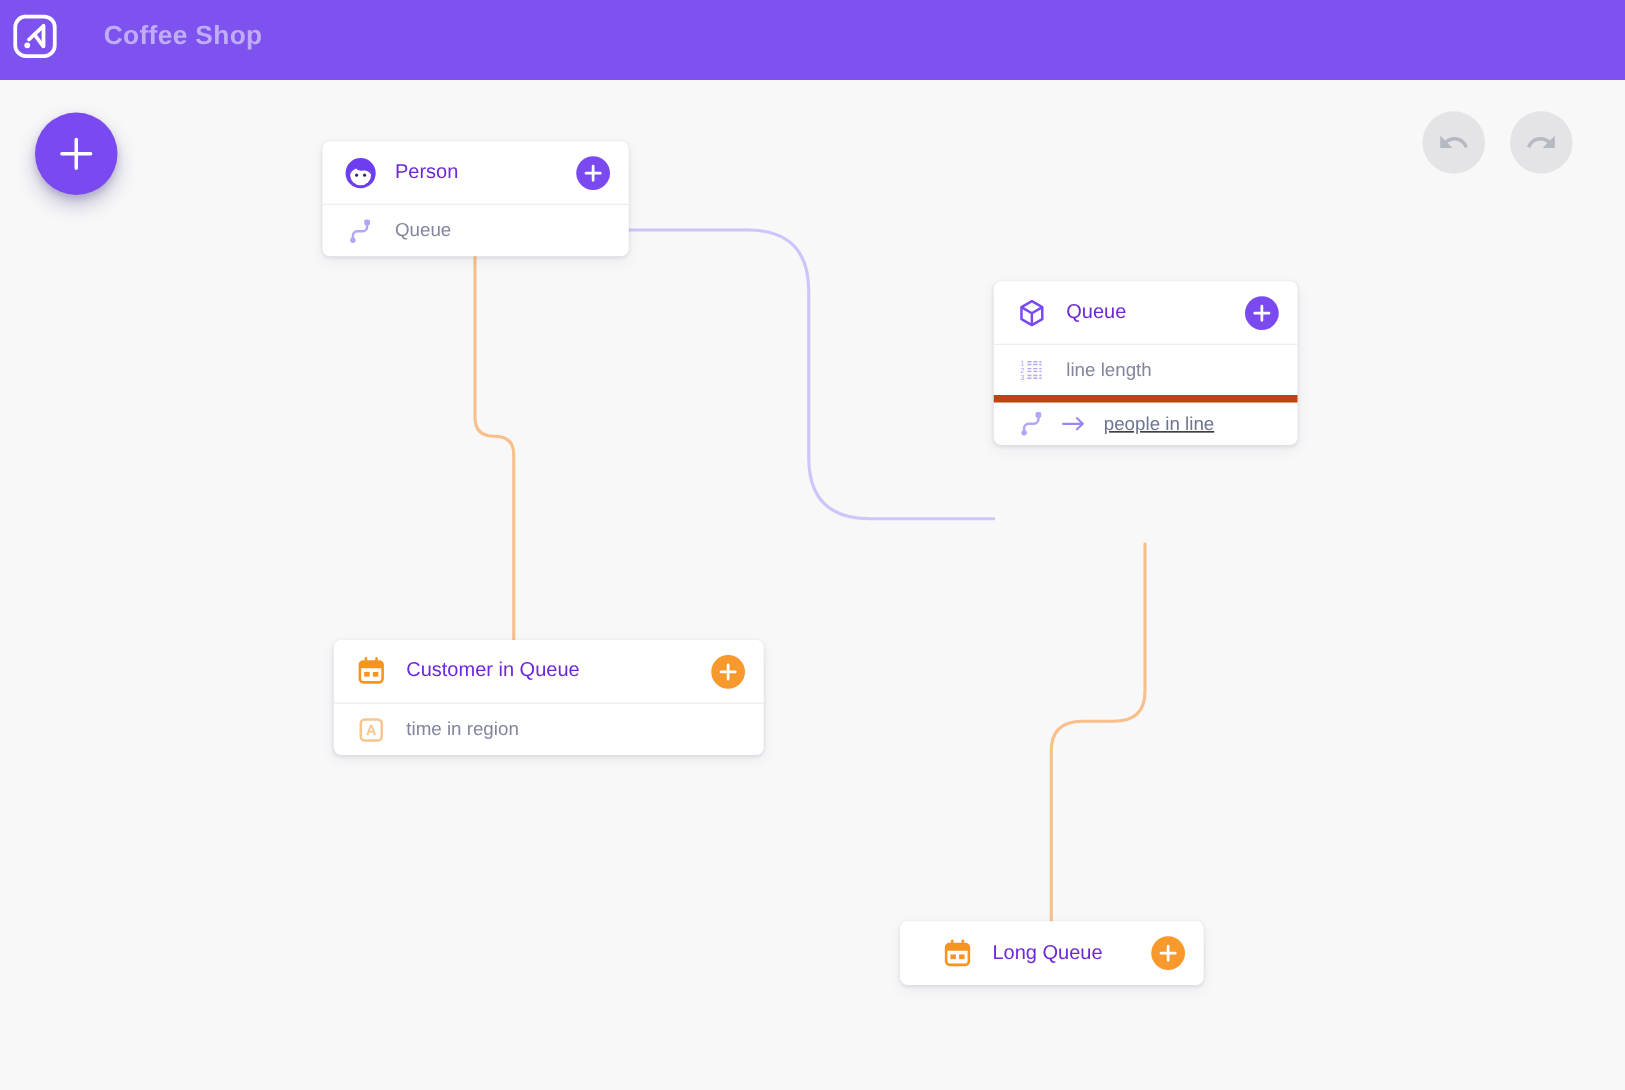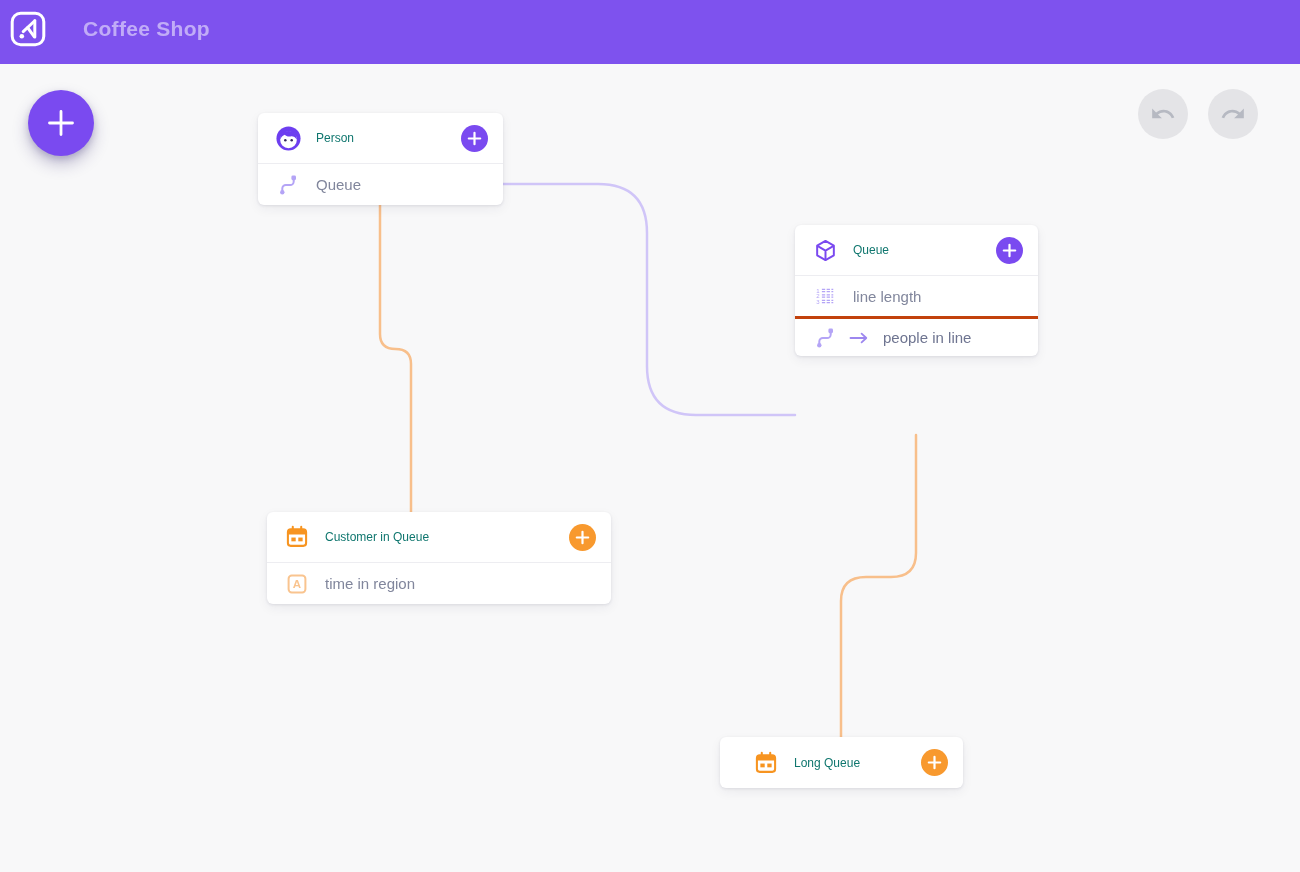--- a/index.html
+++ b/index.html
@@ -46,35 +46,35 @@
   .card {
     position:absolute; z-index:10; background:#ffffff; border-radius:6px;
     box-shadow:0 1px 3px rgba(30,30,70,.10), 0 4px 12px rgba(30,30,70,.06);
   }
   .card-header {
     display:flex; align-items:center; height:50px;
     padding:0 15px 0 16px; cursor:pointer;
   }
   .icon-box { width:28px; height:28px; display:flex; align-items:center; justify-content:center; flex:none; }
   .card-title {
-    margin-left:14px; font-size:12px; font-weight:500; color:#0f766e;
+    margin-left:14px; font-size:16px; font-weight:500; color:#6d28d9;
     white-space:nowrap; flex:1 1 auto;
   }
   .add-btn {
     margin-left:auto; width:27px; height:27px; border-radius:50%; border:none;
     display:flex; align-items:center; justify-content:center; cursor:pointer; flex:none;
   }
   .add-btn.purple { background:#7a4af0; }
   .add-btn.orange { background:#f8992e; }
   .card-rows { border-top:1px solid #ededf1; }
   .card-row {
     display:flex; align-items:center; height:40px; padding:0 14px 0 16px; cursor:pointer;
   }
   .card-row.h41 { height:41px; }
-  .card-row.divided { border-top:3px solid #c2410c; }
+  .card-row.divided { border-top:6px solid #c2410c;text-decoration:underline; }
   .row-label { margin-left:14px; font-size:15px; color:#81869c; white-space:nowrap; }
   .row-label.dark { color:#6e7490; }
   .arrow-box { margin-left:8px; width:24px; display:flex; align-items:center; justify-content:center; flex:none; }
   .card-row .arrow-box + .row-label { margin-left:12px; }
 </style>
 </head>
 <body>
 
 <div class="stage">
 

